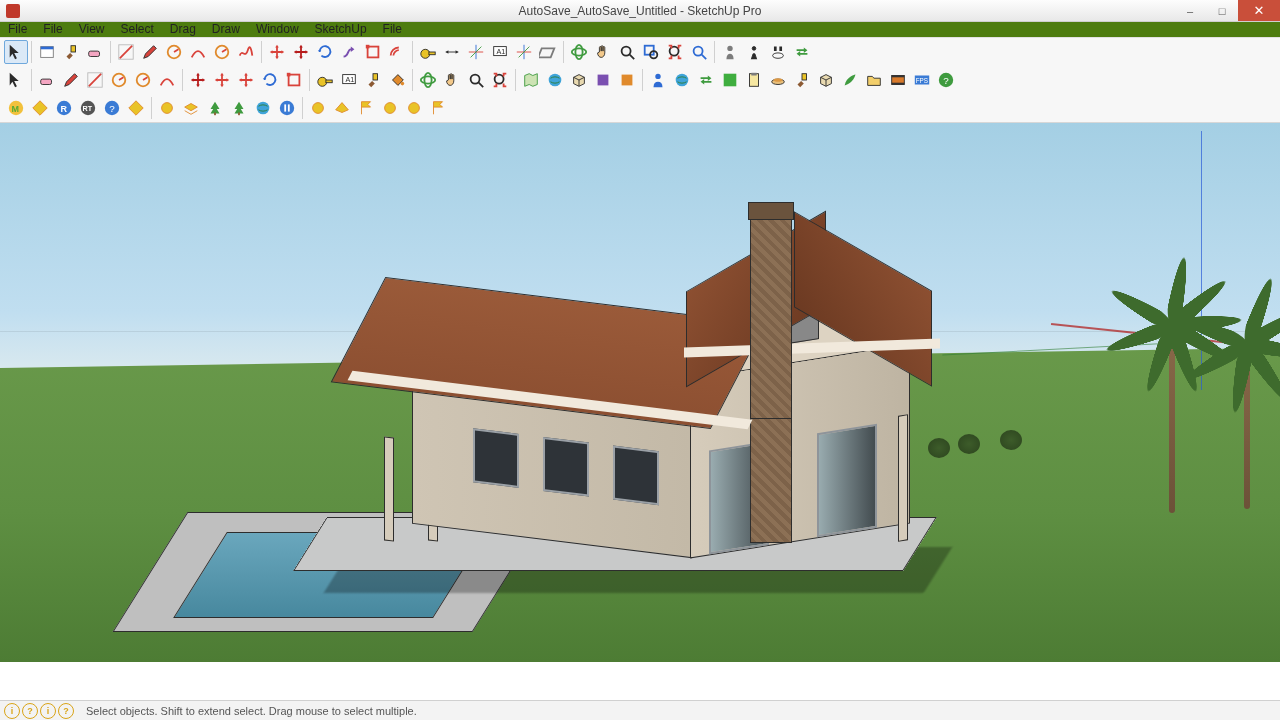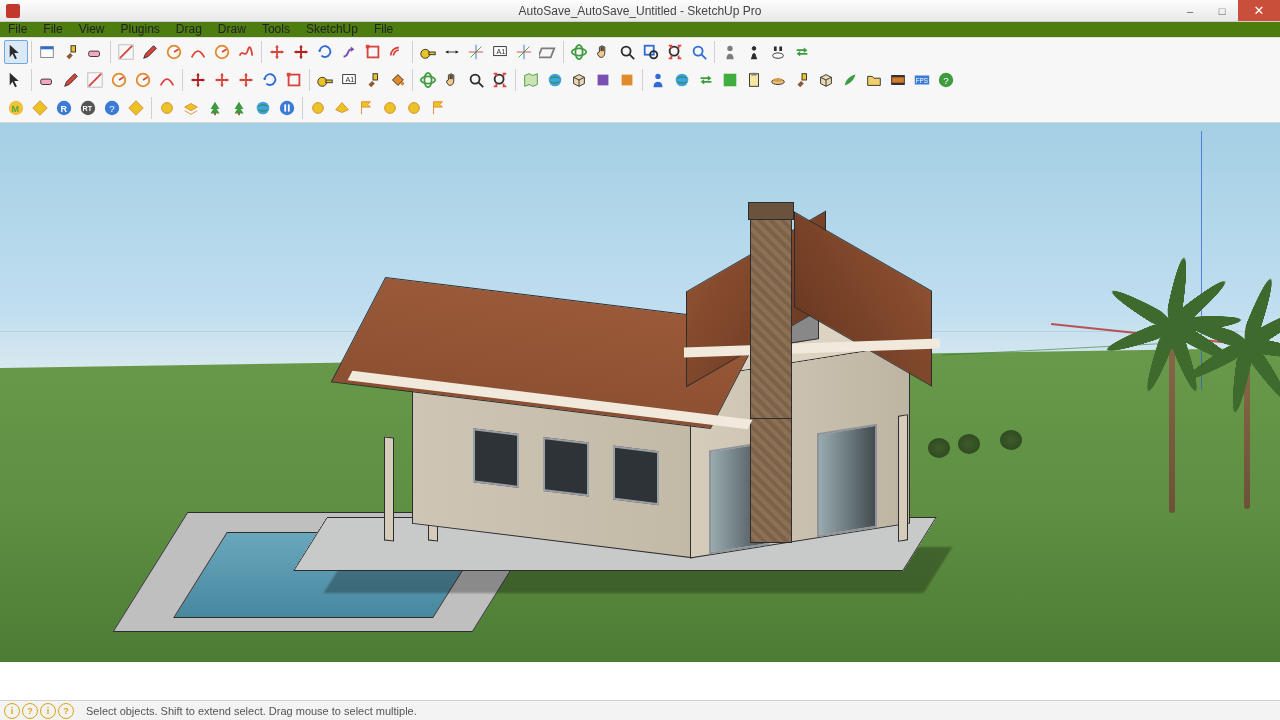--- a/index.html
+++ b/index.html
@@ -97,24 +97,24 @@
     <div class="win-btn">–</div>
     <div class="win-btn">□</div>
     <div class="win-btn close">✕</div>
   </div>
 </div>
 
 <div class="menubar" id="menubar">
     <span class="menu-item">File</span>
     <span class="menu-item">File</span>
     <span class="menu-item">View</span>
-    <span class="menu-item">Plugins</span>
+    <span class="menu-item">Select</span>
     <span class="menu-item">Drag</span>
     <span class="menu-item">Draw</span>
-    <span class="menu-item">Tools</span>
+    <span class="menu-item">Window</span>
     <span class="menu-item">SketchUp</span>
     <span class="menu-item">File</span>
   </div>
 
 <div class="toolbars" id="toolbars">
     <div class="toolbar-row">
       <div class="tool-btn selected">
         <svg class="i" viewBox="0 0 20 20">
           <path d="M3 2l0 14 3-4 3 6 2-1-3-6 5 0z" fill="#2b2b2b"></path>
         </svg>

